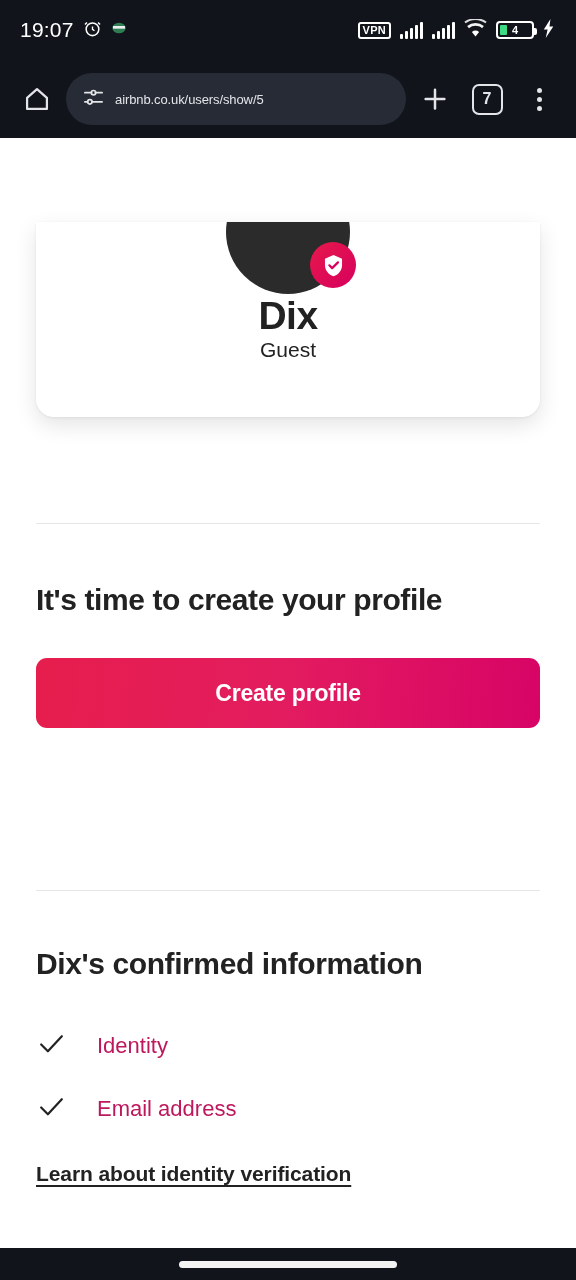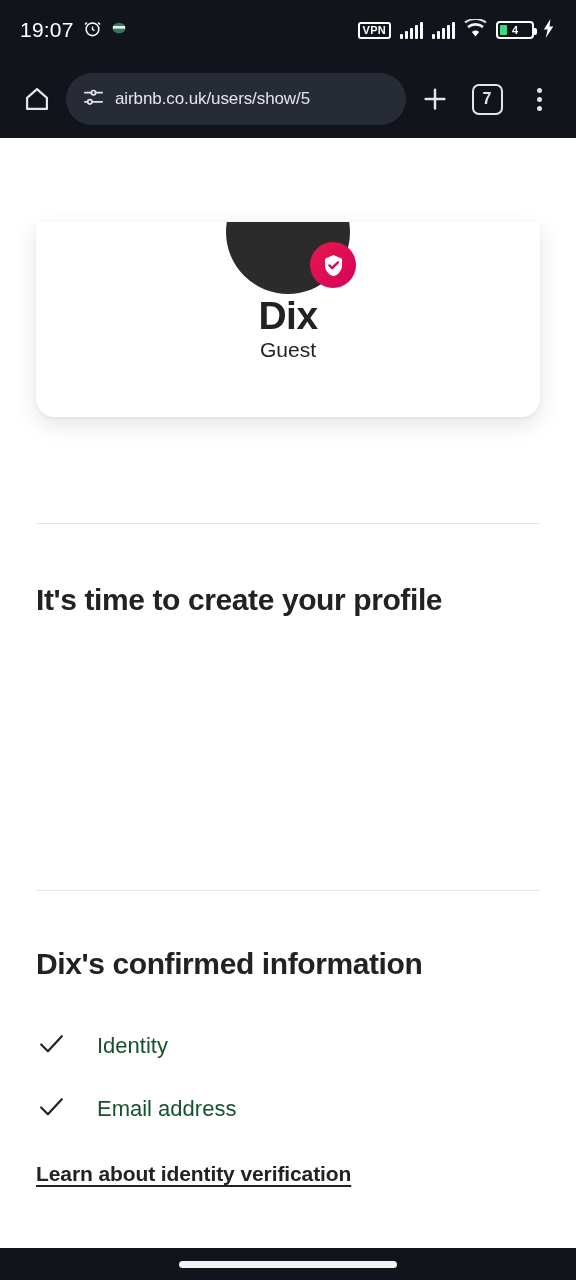--- a/index.html
+++ b/index.html
@@ -50,21 +50,21 @@
   .browserbar {
     position:absolute; top:60px; left:0; width:576px; height:78px;
     background:#11141b; display:flex; align-items:center; padding:0 14px; gap:6px;
   }
   .bb-icon { width:46px; height:46px; display:flex; align-items:center; justify-content:center; flex:none; }
   .omnibox {
     flex:1; height:52px; background:#272b35; border-radius:26px;
     display:flex; align-items:center; gap:10px; padding:0 16px; overflow:hidden;
   }
   .omnibox .url {
-    color:#e3e5e9; font-size:17px; white-space:nowrap; overflow:hidden;
+    color:#e3e5e9; font-size:13px; white-space:nowrap; overflow:hidden;
     letter-spacing:-.1px;
   }
   .tabcount {
     width:31px; height:31px; border:2.4px solid #e3e5e9; border-radius:7px;
     display:flex; align-items:center; justify-content:center;
     font-size:16px; font-weight:700; color:#e3e5e9;
   }
   .kebab { display:flex; flex-direction:column; gap:4px; }
   .kebab span { width:5px; height:5px; border-radius:50%; background:#e3e5e9; }
 
@@ -125,21 +125,21 @@
   .cta {
     margin-top:40px; display:block; width:504px; height:70px;
     border:none; border-radius:11px; cursor:pointer;
     background:linear-gradient(95deg,#e61e4d 0%,#e31c5f 48%,#d70466 100%);
     color:#ffffff; font-size:23px; font-weight:700;
     font-family:"Liberation Sans", sans-serif; letter-spacing:-.2px;
   }
 
   .confirm-list { margin-top:46px; }
   .confirm-row { display:flex; align-items:center; gap:30px; margin-bottom:28px; }
-  .confirm-label { font-size:22px; color:#14532d; font-weight:400; }
+  .confirm-label { font-size:22px; color:#be185d; font-weight:400; }
   .learnlink {
     display:inline-block; margin-top:8px; font-size:21px; color:#222222; font-weight:700;
     text-decoration:underline; text-underline-offset:4px; letter-spacing:-.1px;
   }
 
   
   .navbar {
     position:absolute; bottom:0; left:0; width:576px; height:32px;
     background:#11141b; display:flex; align-items:center; justify-content:center;
   }
@@ -254,20 +254,21 @@
         </div>
       </div>
       <div class="cardname">Dix</div>
       <div class="cardrole">Guest</div>
     </div>
 
     <div class="divider d1"></div>
 
     <div class="section sec-create">
       <div class="h2">It's time to create your profile</div>
+      <button class="cta">Create profile</button>
     </div>
 
     <div class="divider d2"></div>
 
     <div class="section sec-confirm">
       <div class="h2">Dix's confirmed information</div>
       <div class="confirm-list">
         <div class="confirm-row">
           <span>
             <svg width="31" height="31" viewBox="0 0 24 24" fill="none" stroke="#222222" stroke-width="1.7" stroke-linecap="round" stroke-linejoin="round">

